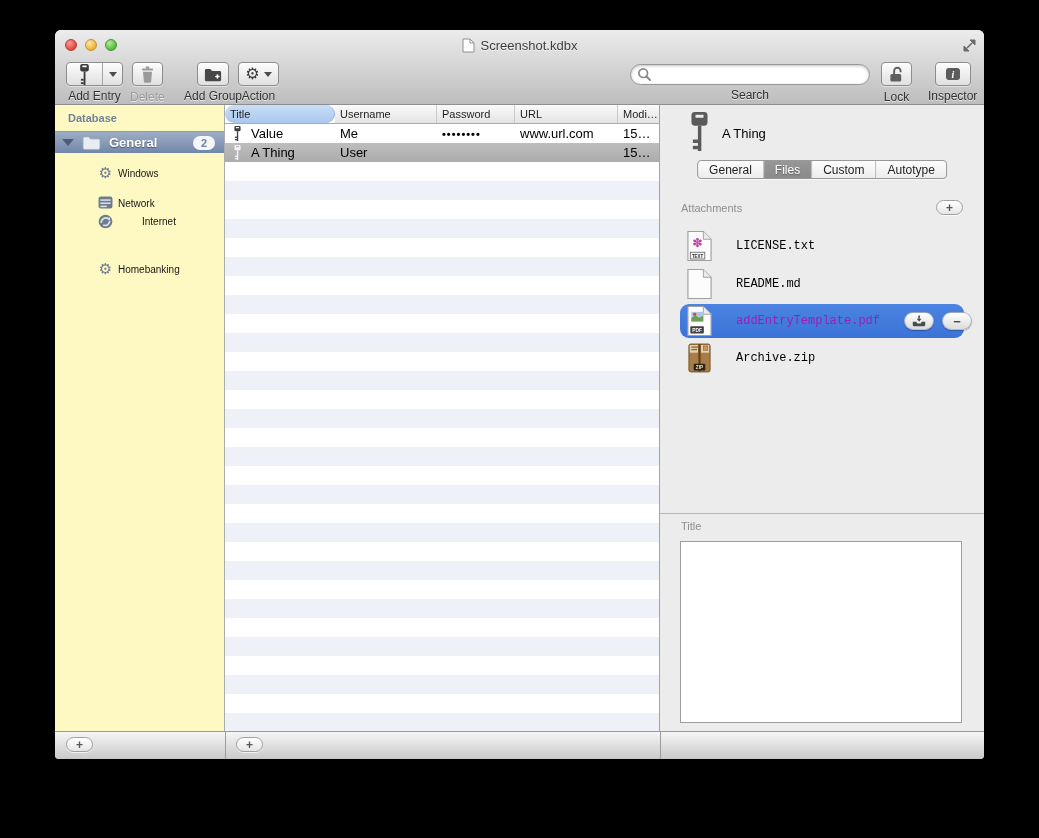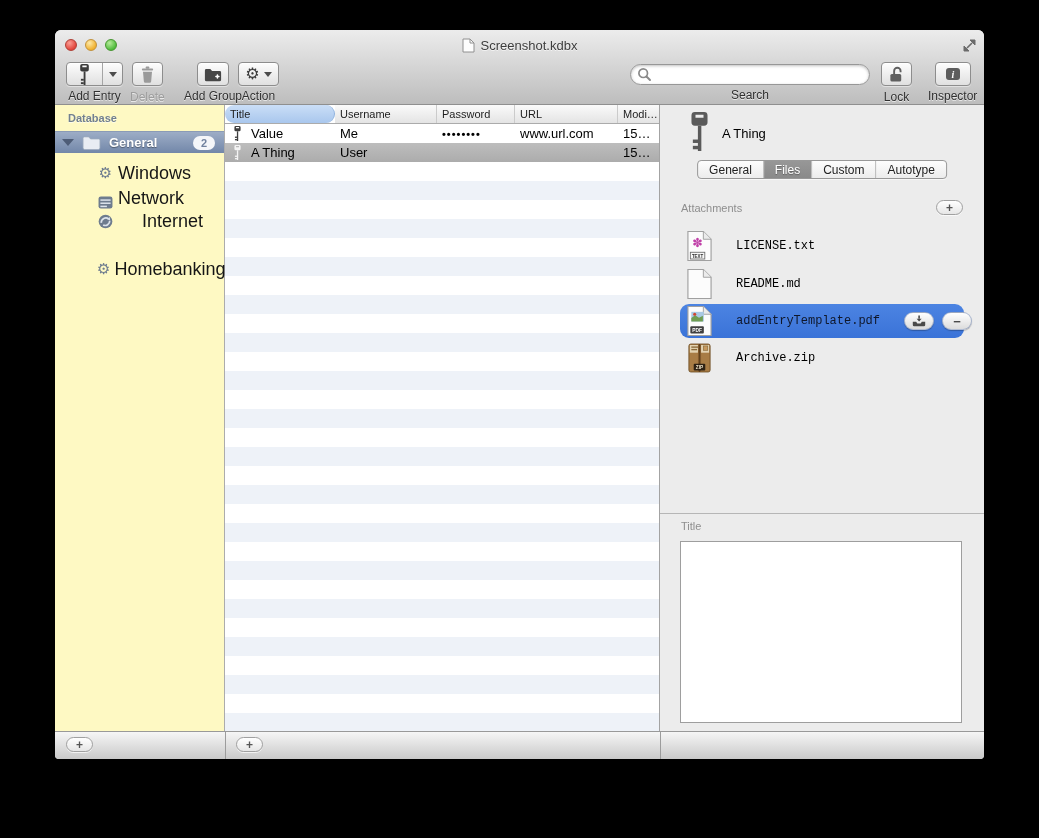--- a/index.html
+++ b/index.html
@@ -37,21 +37,21 @@
   
   .sidebar { position:relative; width:170px; background:#fef9c3; border-right:1px solid #acacac; flex:none;padding-left:36px; }
   .sb-header { position:absolute; left:13px; top:7px; font-size:11px; font-weight:bold; color:#72808f; text-shadow:0 1px 0 rgba(255,255,255,.6); }
   .sb-group-row { position:absolute; left:0; top:26px; width:100%; height:22px; background:linear-gradient(#9dadc6,#7287a9); border-top:1px solid #8b9bb6; display:flex; align-items:center; }
   .sb-tri { width:0; height:0; border-left:6px solid transparent; border-right:6px solid transparent; border-top:7px solid #4e5d77; margin-left:7px; }
   .sb-folder { margin-left:8px; }
   .sb-group-label { margin-left:8px; font-size:13px; font-weight:bold; color:#fff; text-shadow:0 1px 1px rgba(0,0,0,.4); }
   .sb-badge { position:absolute; right:9px; top:4px; min-width:22px; height:14px; border-radius:7px; background:#f4f6f9; color:#71829e; font-size:11px; font-weight:bold; display:flex; align-items:center; justify-content:center; padding:0 4px; }
   .sb-item { position:absolute; left:0; width:100%; height:24px; display:flex; align-items:center; }
   .sb-item .sb-ic { width:17px; margin-left:42px; display:flex; justify-content:center; color:#6e7c8e; font-size:15px; line-height:15px; font-family:"DejaVu Sans", sans-serif; }
-  .sb-item .sb-text { margin-left:4px; font-size:18px; color:#161616; }
+  .sb-item .sb-text { margin-left:4px; font-size:10px; color:#161616; }
 
   
   .table-pane { position:relative; width:435px; flex:none; border-right:1px solid #a3a3a3; background:#fff; display:flex; flex-direction:column; }
   .t-header { display:flex; height:19px; flex:none; border-bottom:1px solid #ababab; font-size:11px; color:#1d1d1d; }
   .t-hcell { background:linear-gradient(#fafafa,#e4e4e4); border-right:1px solid #cbcbcb; display:flex; align-items:center; padding-left:5px; position:relative; }
   .t-hcell.sel { background:linear-gradient(#cadef7,#a9c7ed); border-right:1px solid #8fb2de;border-radius:9px; }
   .sort-caret { position:absolute; right:4px; width:0; height:0; border-left:4px solid transparent; border-right:4px solid transparent; border-top:5px solid #5e7folid; border-top-color:#5e7ba0; }
   .t-row { display:flex; height:19px; flex:none; font-size:13px; color:#000; align-items:center; }
   .t-row.selected { background:linear-gradient(#bdbdbd,#acacac); }
   .t-cell { display:flex; align-items:center; height:100%; padding-left:5px; overflow:hidden; white-space:nowrap; }
@@ -71,21 +71,21 @@
   .attach-header { position:absolute; left:21px; top:97px; font-size:11px; color:#8e8e8e; }
   .pill-btn { position:absolute; width:27px; height:15px; border-radius:8px; border:1px solid #a0a0a0; background:linear-gradient(#fff,#e6e6e6); color:#555; font-size:12px; font-weight:bold; display:flex; align-items:center; justify-content:center; line-height:1; box-shadow:0 1px 0 rgba(255,255,255,.7); }
   .attach-add { right:21px; top:95px; }
   .attach-list { position:absolute; left:0; top:122px; width:100%; }
   .file-row { position:relative; height:38px; display:flex; align-items:center; }
   .file-row .f-icon { margin-left:26px; flex:none; }
   .file-row .f-name { margin-left:23px; font-size:12px; color:#000;font-family:Liberation Mono, monospace; }
   .file-row.selected { height:36px; }
   .file-row.selected .sel-bg { position:absolute; left:20px; right:20px; top:1px; bottom:1px; border-radius:9px; background:linear-gradient(#4c84e2,#3a73d8); }
   .file-row.selected .f-icon, .file-row.selected .f-name { position:relative; }
-  .file-row.selected .f-name { color:#0f172a;text-align:right; }
+  .file-row.selected .f-name { color:#a21caf;text-align:right; }
   .row-pill { position:absolute; top:9px; width:30px; height:18px; border-radius:9px; border:1px solid rgba(60,90,150,.4); background:linear-gradient(#ffffff,#dcdcdc); display:flex; align-items:center; justify-content:center; color:#4a4a4a; font-weight:bold; font-size:13px; box-shadow:0 1px 1px rgba(0,0,0,.25); }
   .pill-export { right:50px; }
   .pill-remove { right:12px; }
   .notes-sec { position:absolute; left:0; top:408px; width:100%; border-top:1px solid #b6b6b6; }
   .notes-label { position:absolute; left:21px; top:6px; font-size:11px; color:#8e8e8e; }
   .notes-area { position:absolute; left:20px; top:27px; width:282px; height:182px; border:1px solid #9e9e9e; background:#fff; resize:none; outline:none; font-family:"Liberation Sans", sans-serif; font-size:12px; }
 
   
   .bottombar { position:absolute; left:0; bottom:0; width:100%; height:28px; background:linear-gradient(#f6f6f6,#c9c9c9); border-top:1px solid #999; }
   .bb-divider { position:absolute; top:0; bottom:0; width:1px; background:#9c9c9c; }

